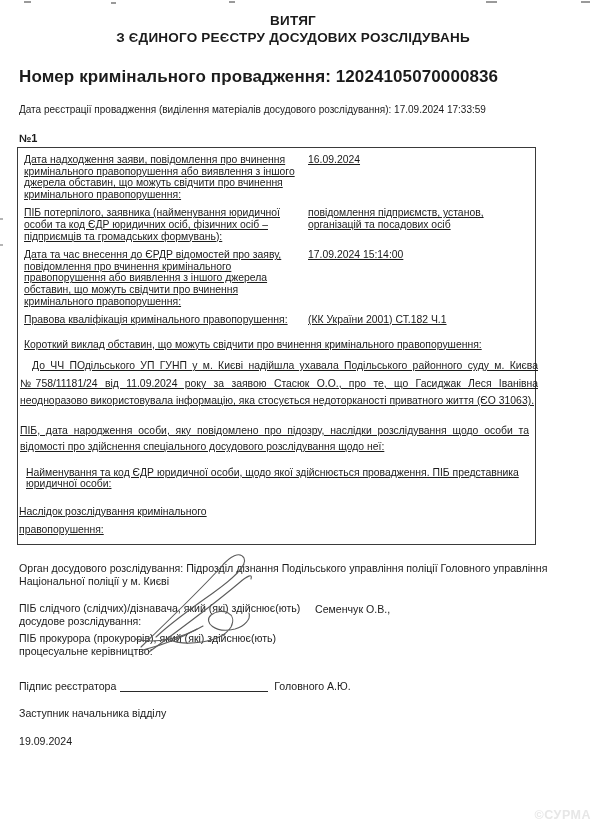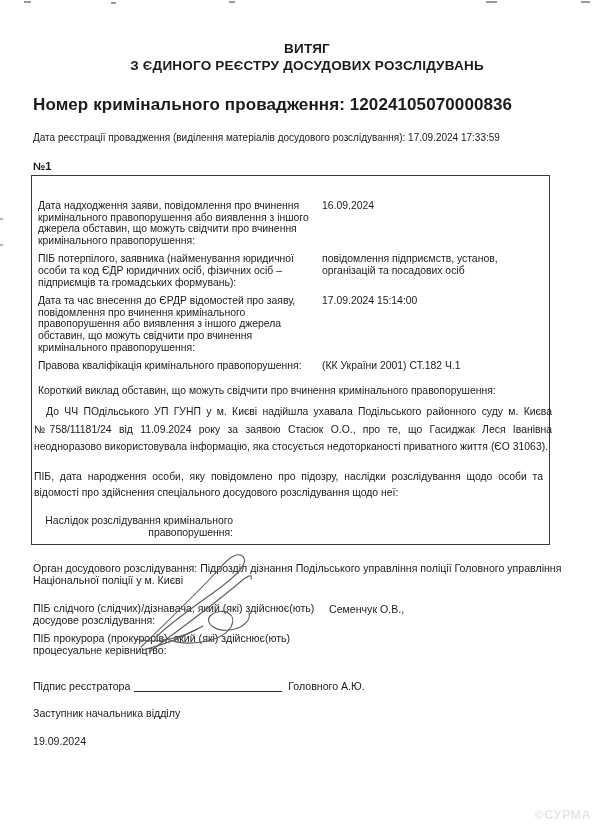--- a/index.html
+++ b/index.html
@@ -4,52 +4,52 @@
 <style>
   html,body{margin:0;padding:0;background:#fff;}
   .page{
     position:relative;
     width:600px;height:835px;
     background:#ffffff;
     font-family:"Liberation Sans","DejaVu Sans",sans-serif;
     color:#1b1b1b;
     overflow:hidden;
   }
-  .content{position:absolute;left:33px;top:6px;width:548px;margin-top:28px;}
+  .content{position:absolute;left:19px;top:6px;width:548px;}
   
   .artifact{position:absolute;background:#9a9a9a;}
   .edge-dot{position:absolute;background:#b5b5b5;}
 
   .title{
     text-align:center;font-weight:bold;font-size:13.5px;line-height:17px;
     margin-top:6px;letter-spacing:.2px;
   }
   .case-line{margin-top:21px;font-size:17px;font-weight:bold;letter-spacing:.1px;}
   .reg-line{margin-top:15px;font-size:10px;line-height:15px;width:548px;}
   .rec-num{margin-top:15px;font-size:11px;font-weight:bold;}
 
   .etable{
     margin-top:3px;margin-left:-2px;
     width:519px;box-sizing:border-box;
     border:1.6px solid #3a3a3a;
-    padding:24px 6px 5px 6px;
-    font-size:10.4px;line-height:11.6px;
+    padding:6px 6px 5px 6px;
+    font-size:10.4px;line-height:11.6px;text-decoration:underline;
   }
   .trow{display:grid;grid-template-columns:278px 1fr;column-gap:6px;margin-bottom:7px;}
   .trow:last-of-type{margin-bottom:0;}
   .tlabel{}
   .tvalue{}
   .sum-head{margin-top:13px;margin-bottom:0;}
   .sum-text{
     margin:7px -9px 0 -4px;
     line-height:17.5px;text-align:justify;text-indent:12px;
   }
   .suspect-head{margin-top:13px;line-height:16.5px;margin-left:-4px;text-align:justify;}
   .legal-head{margin-top:11px;margin-left:2px;}
-  .result-label{margin-top:13px;margin-left:-5px;width:200px;line-height:12px;text-align:right;}
+  .result-label{margin-top:13px;margin-left:-5px;width:200px;line-height:18px;}
 
   .authority{margin-top:17px;font-size:10.6px;line-height:12.5px;width:545px;}
   .frow{display:grid;grid-template-columns:288px 1fr;column-gap:8px;font-size:10.6px;line-height:12.5px;}
   .frow.invest{margin-top:15px;}
   .frow.pros{margin-top:5px;}
   .frow .fvalue{line-height:15px;}
 
   .registrar{margin-top:23px;font-size:10.6px;display:flex;align-items:flex-end;}
   .sig-line{
     display:inline-block;width:148px;height:11px;margin-left:4px;
@@ -118,20 +118,21 @@
         <div class="tlabel">Правова кваліфікація кримінального правопорушення:</div>
         <div class="tvalue">(КК України 2001) СТ.182 Ч.1</div>
       </div>
 
       <div class="sum-head">Короткий виклад обставин, що можуть свідчити про вчинення кримінального правопорушення:</div>
 
       <div class="sum-text">До ЧЧ ПОдільського УП ГУНП у м. Києві надійшла ухавала Подільського районного суду м. Києва №758/11181/24 від 11.09.2024 року за заявою Стасюк О.О., про те, що Гасиджак Леся Іванівна неодноразово використовувала інформацію, яка стосується недоторканості приватного життя (ЄО 31063).</div>
 
       <div class="suspect-head">ПІБ, дата народження особи, яку повідомлено про підозру, наслідки розслідування щодо особи та відомості про здійснення спеціального досудового розслідування щодо неї:</div>
 
+      <div class="legal-head">Найменування та код ЄДР юридичної особи, щодо якої здійснюється провадження. ПІБ представника юридичної особи:</div>
 
       <div class="result-label">Наслідок розслідування кримінального правопорушення:</div>
 
     </div>
 
     <div class="authority">Орган досудового розслідування: Підрозділ дізнання Подільського управління поліції Головного управління Національної поліції у м. Києві</div>
 
     <div class="frow invest">
       <div class="flabel">ПІБ слідчого (слідчих)/дізнавача, який (які) здійснює(ють) досудове розслідування:</div>
       <div class="fvalue">Семенчук О.В.,</div>

